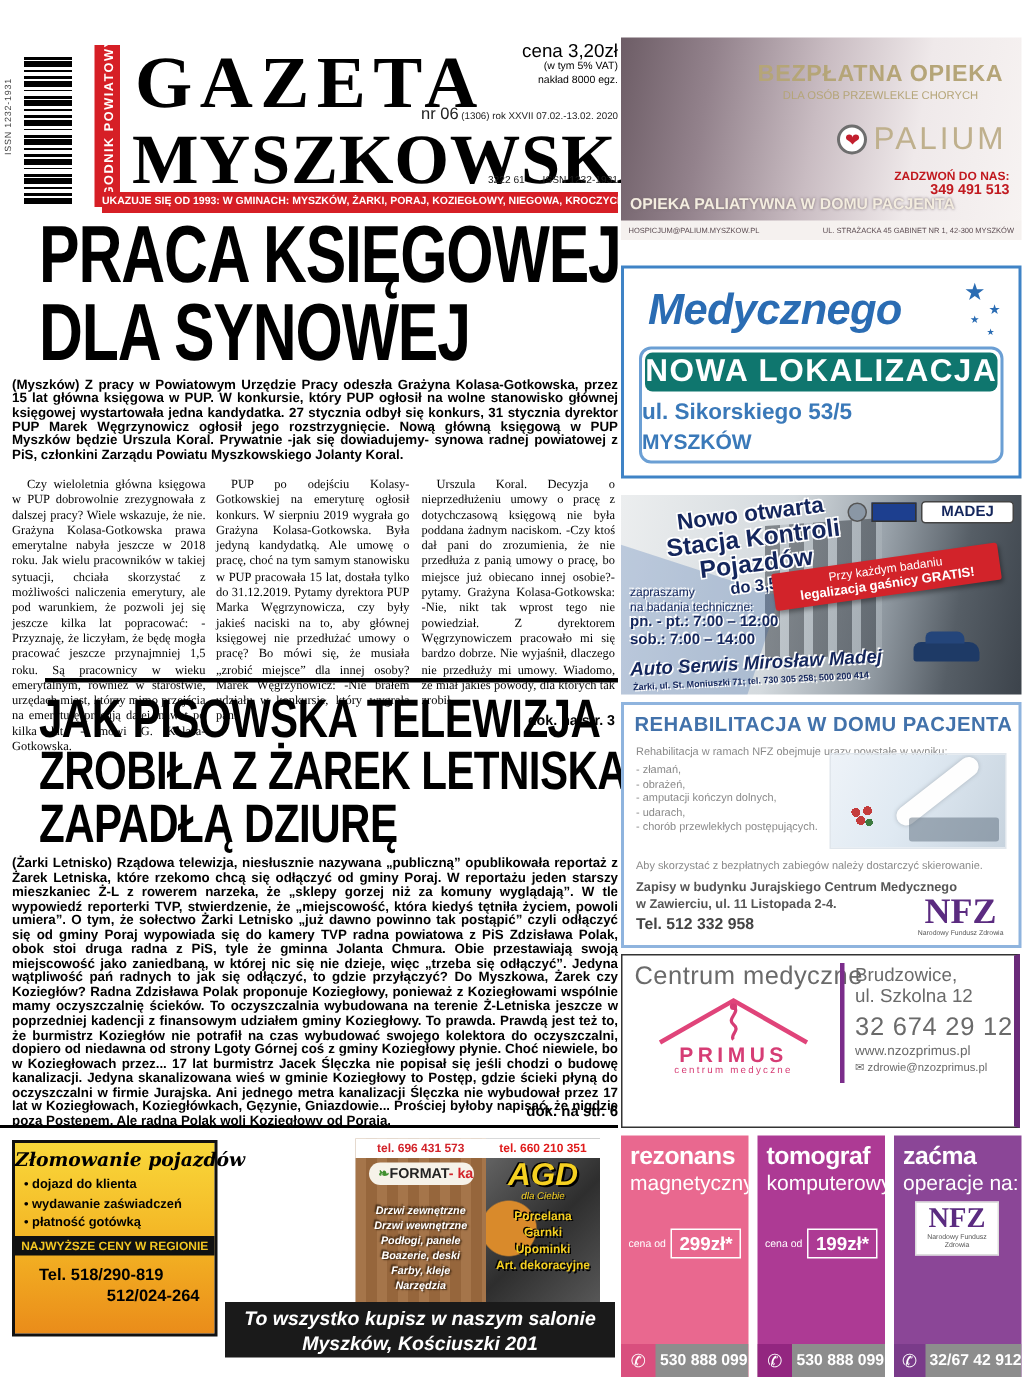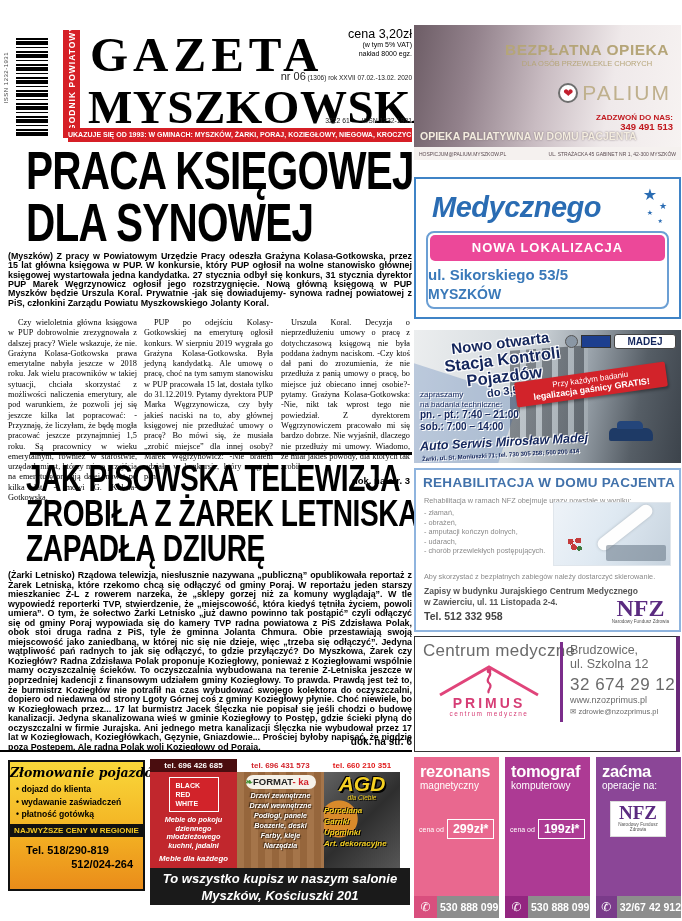--- a/index.html
+++ b/index.html
@@ -56,21 +56,21 @@
   .pal-call{position:absolute;right:8px;top:88px;text-align:right;color:#c1191f;font-weight:bold;font-size:8px;line-height:9px}
   .pal-phone{font-size:9.5px}
   .pal-strip{position:absolute;left:6px;bottom:18px;color:#f3ecdf;font-size:10.5px;font-weight:bold;text-shadow:0 0 2px #7a6c72}
   .pal-foot{position:absolute;left:0;bottom:0;width:100%;height:13px;background:#f5f1ef;display:flex;justify-content:space-between;align-items:center;padding:0 5px;font-size:5px;color:#5a4a50}
 
   .ad-komp{left:414px;top:177px;width:267px;height:142px;border:2px solid #3f83c6;background:#fff}
   .komp-brand{position:absolute;left:16px;top:12px;color:#2a6cb3;font-weight:bold;font-style:italic;font-size:29px;letter-spacing:-.5px}
   .komp-stars span{position:absolute;color:#2a6cb3}
   .ks1{right:22px;top:6px;font-size:16px}.ks2{right:12px;top:22px;font-size:9px}.ks3{right:26px;top:30px;font-size:7px}.ks4{right:16px;top:38px;font-size:6px}
   .komp-inner{position:absolute;left:10px;top:52px;right:10px;bottom:8px;border:2px solid #6b9fd4;border-radius:8px;overflow:hidden}
-  .komp-banner{height:26px;background:#ec4899;color:#fff;font-weight:bold;font-size:13px;line-height:26px;text-align:center;letter-spacing:1px;border-radius:5px;margin:2px}
+  .komp-banner{height:26px;background:#0f766e;color:#fff;font-weight:bold;font-size:21px;line-height:26px;text-align:center;letter-spacing:1px;border-radius:5px;margin:2px}
   .komp-addr{text-align:left;color:#3a79b9;font-weight:bold}
   .komp-a1{font-size:15px;margin-top:5px}.komp-a2{font-size:14px;margin-top:3px}.komp-a3{font-size:14px;margin-top:3px}
 
   .ad-madej{left:414px;top:330px;width:267px;height:133px;background:linear-gradient(100deg,#eceeef 0%,#d4dade 40%,#9aa3ab 62%,#565e66 82%,#3c434b 100%);overflow:hidden}
   .madej-windows{position:absolute;left:96px;top:18px;width:78px;height:90px;background:repeating-linear-gradient(90deg,#3a4047 0 10px,#aeb6bc 10px 16px);opacity:.55;transform:skewY(-4deg)}
   .madej-blue{position:absolute;left:-30px;top:46px;width:120px;height:120px;background:#2f5fa8;transform:rotate(18deg);opacity:.25}
   .madej-title{position:absolute;left:4px;top:4px;width:170px;text-align:center;color:#14265c;font-weight:bold;transform:rotate(-7deg);text-shadow:1px 1px 0 #fff,-1px -1px 0 #fff,1px -1px 0 #fff,-1px 1px 0 #fff}
   .mt1{font-size:15px}.mt2{font-size:16.5px;line-height:17px}.mt3{font-size:11px}
   .madej-logo{position:absolute;right:5px;top:4px;display:flex;gap:3px;align-items:center}
   .madej-chip1{width:13px;height:13px;border-radius:50%;background:#8a97a5;border:1px solid #555}
@@ -111,21 +111,21 @@
   .pri-logo{position:absolute;left:14px;top:26px;width:120px;text-align:center}
   .pri-logo svg{display:block;margin:0 auto}
   .pri-name{color:#d63d75;font-weight:bold;font-size:14px;letter-spacing:3px;line-height:13px}
   .pri-cap{color:#d63d75;font-size:6.5px;letter-spacing:1.5px}
 
   .card{top:757px;width:85px;height:161px;overflow:hidden}
   .card-rez{left:414px;background:#e9688f}
   .card-tom{left:505px;background:#ad3a94}
   .card-zac{left:596px;background:#8b4697}
   .card-title{color:#fff;font-weight:bold;font-size:16.5px;line-height:17px;padding:6px 0 0 6px;letter-spacing:-.3px}
-  .card-sub{color:#fff;font-size:10px;padding-left:6px}
+  .card-sub{color:#fff;font-size:14px;padding-left:6px}
   .card-price{position:absolute;left:5px;top:62px;display:flex;align-items:center;gap:3px;color:#fff}
   .cp-label{font-size:7px}
   .cp-box{border:1.5px solid #fff;padding:2px 5px;font-weight:bold;font-size:12.5px}
   .card-bar{position:absolute;left:0;bottom:0;width:100%;height:22px;background:#8d8d8d;display:flex;align-items:center}
   .phone-chip{width:23px;height:22px;display:flex;align-items:center;justify-content:center;color:#fff;font-size:12px}
   .chip-rez{background:#d94f7e}.chip-tom{background:#932680}.chip-zac{background:#7a3b8a}
   .card-phone{color:#fff;font-weight:bold;font-size:10.5px;margin-left:3px;white-space:nowrap}
   .zac-nfz{position:absolute;left:14px;top:44px;width:56px;height:36px;background:#fff;border:1px solid #ddd;text-align:center;padding-top:2px}
   .zac-nfz .nfz{font-size:19px;line-height:18px}
 
@@ -139,29 +139,29 @@
 
   .shop{top:759px;width:87px;height:109px}
   .shop-head{height:13px;font-weight:bold;font-size:8px;line-height:13px;text-align:center;white-space:nowrap}
   .ad-brw{left:150px;background:#c1272d}
   .brw-head{background:#4a0d0f;color:#fff}
   .brw-logo{width:50px;margin:5px auto 4px;border:1.5px solid #fff;background:#d2232a;color:#fff;font-weight:bold;font-size:7px;line-height:9px;padding:3px 0 3px 6px}
   .brw-desc{color:#fff;font-weight:bold;font-style:italic;font-size:7.3px;line-height:8.6px;text-align:center;padding:0 6px}
   .brw-tag{color:#fff;font-weight:bold;font-style:italic;font-size:7.8px;text-align:center;margin-top:4px}
   .ad-fmt{left:237px;background:repeating-linear-gradient(90deg,#a5754a 0 7px,#96663c 7px 14px)}
   .fmt-head{background:#fff;color:#d2232a}
-  .fmt-logo{width:70px;margin:3px auto 2px;background:#f6f2e9;border-radius:8px;text-align:left;font-weight:bold;font-size:9.5px;line-height:14px;color:#222}
+  .fmt-logo{width:70px;margin:3px auto 12px;background:#f6f2e9;border-radius:8px;text-align:right;font-weight:bold;font-size:9.5px;line-height:14px;color:#222}
   .fmt-logo .leaf{color:#3f8f2f;font-size:9px}
   .fmt-logo .ka{color:#d2232a}
   .fmt-items{color:#fff;font-weight:bold;font-style:italic;font-size:7.2px;line-height:9.9px;text-align:center;text-shadow:1px 1px 1px #3a2410,-1px -1px 1px #3a2410}
   .ad-agd{left:324px;width:76px;background:radial-gradient(circle at 20% 55%,#d98a2b 0 18px,transparent 19px),linear-gradient(135deg,#6a6a6a 0%,#2e2e2e 55%,#575757 100%)}
   .agd-head{background:#fff;color:#e01b1b}
   .agd-brand{color:#f5d021;font-weight:bold;font-style:italic;font-size:21px;line-height:20px;text-align:center;text-shadow:1.5px 1.5px 0 #000,-1px -1px 0 #000;margin-top:2px}
   .agd-sub{color:#f5d021;font-style:italic;font-size:6.5px;text-align:center;text-shadow:1px 1px 0 #000}
-  .agd-items{margin-top:4px;color:#f5d021;font-weight:bold;font-style:italic;font-size:8px;line-height:11px;text-shadow:1px 1px 0 #000,-1px -1px 0 #000}
+  .agd-items{margin-top:4px;color:#f5d021;font-weight:bold;font-size:8px;line-height:11px;text-align:center;text-shadow:1px 1px 0 #000,-1px -1px 0 #000}
   .salon-strip{left:150px;top:868px;width:260px;height:37px;background:#1a1a1a;color:#fff;font-weight:bold;font-style:italic;text-align:center;font-size:13px;line-height:17px;padding-top:2px}
 </style>
 </head>
 <body>
 
 <div class="page">
 
   <div class="abs issn-vert">ISSN 1232-1931</div>
   <div class="abs barcode"></div>
   <div class="abs tyg">
@@ -250,21 +250,21 @@
       <span class="madej-chip2"></span>
       <span class="madej-box">MADEJ</span>
     </div>
     <div class="ribbon">
       <div class="rb1">Przy każdym badaniu</div>
       <div class="rb2">legalizacja gaśnicy GRATIS!</div>
     </div>
     <div class="madej-invite">
       <div>zapraszamy</div>
       <div>na badania techniczne:</div>
-      <div class="madej-hours">pn. - pt.: 7:40 – 21:00</div>
+      <div class="madej-hours">pn. - pt.: 7:00 – 12:00</div>
       <div class="madej-hours">sob.: 7:00 – 14:00</div>
     </div>
     <div class="madej-company">Auto Serwis Mirosław Madej</div>
     <div class="madej-addr">Żarki, ul. St. Moniuszki 71; tel. 730 305 258; 500 200 414</div>
   </div>
 
   <div class="abs ad-rehab">
     <div class="reh-title">REHABILITACJA W DOMU PACJENTA</div>
     <div class="reh-intro">Rehabilitacja w ramach NFZ obejmuje urazy powstałe w wyniku:</div>
     <div class="reh-items">
@@ -356,30 +356,20 @@
       <div>• wydawanie zaświadczeń</div>
       <div>• płatność gotówką</div>
     </div>
     <div class="zl-strip">NAJWYŻSZE CENY W REGIONIE</div>
     <div class="zl-phones">
       <div>Tel. 518/290-819</div>
       <div class="zl-ph2">512/024-264</div>
     </div>
   </div>
 
-  <div class="abs shop ad-brw">
-    <div class="shop-head brw-head">tel. 696 426 685</div>
-    <div class="brw-logo">
-      <div>BLACK</div>
-      <div>RED</div>
-      <div>WHITE</div>
-    </div>
-    <div class="brw-desc">Meble do pokoju dziennego młodzieżowego kuchni, jadalni</div>
-    <div class="brw-tag">Meble dla każdego</div>
-  </div>
 
   <div class="abs shop ad-fmt">
     <div class="shop-head fmt-head">tel. 696 431 573</div>
     <div class="fmt-logo">
       <span class="leaf">❧</span><span>FORMAT</span><span class="ka">- ka</span>
     </div>
     <div class="fmt-items">
       <div>Drzwi zewnętrzne</div>
       <div>Drzwi wewnętrzne</div>
       <div>Podłogi, panele</div>

